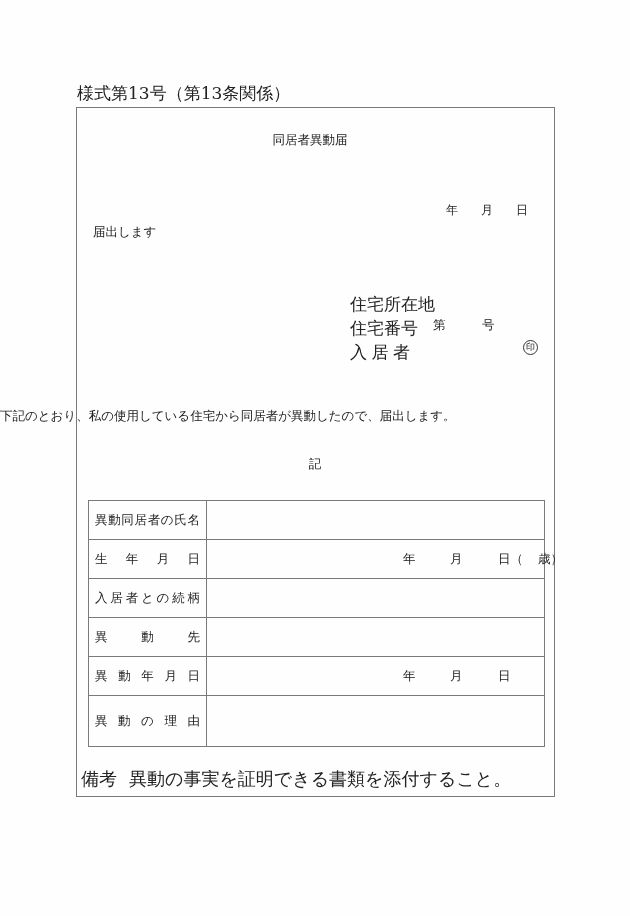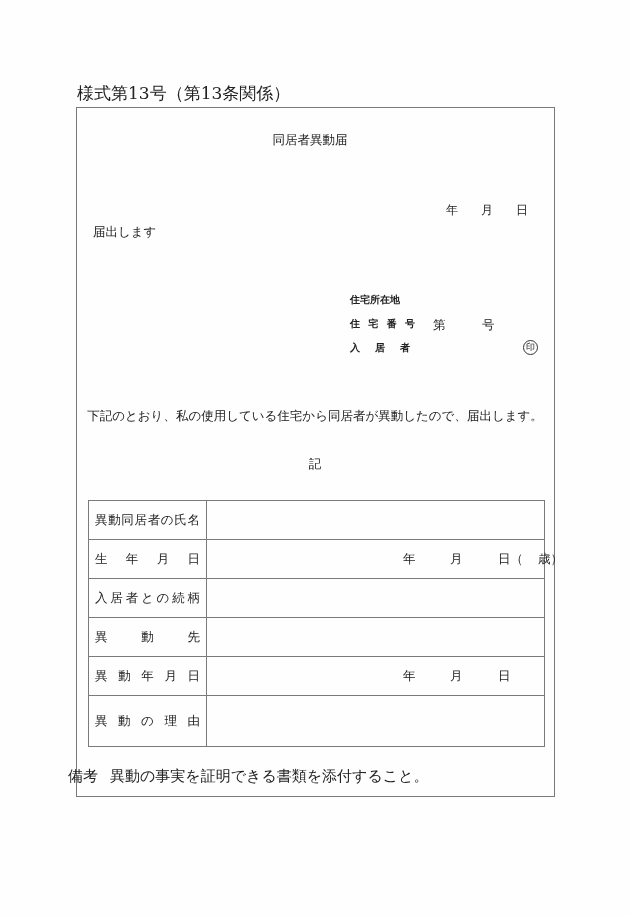--- a/index.html
+++ b/index.html
@@ -10,41 +10,41 @@
     }
     .abs { position: absolute; white-space: nowrap; }
     .form-number { left: 77px; top: 82px; font-size: 17px; }
     .outer-box {
       position: absolute; left: 76px; top: 107px; width: 479px; height: 690px;
       border: 1.5px solid #7a7a7a; box-sizing: border-box;
     }
     .title { left: 0; width: 620px; top: 132px; text-align: center; font-size: 12.5px; }
     .date-line { top: 202px; font-size: 12px; }
     .recipient { left: 93px; top: 224px; font-size: 12.5px; }
-    .applicant-label { left: 350px; font-size: 10px; font-weight: bold; }
+    .applicant-label { left: 350px; font-size: 17px; }
     .seal {
       left: 523px; top: 340px; width: 13px; height: 13px;
       border: 1px solid #333; border-radius: 50%; font-size: 9px; line-height: 13px;
       text-align: center;
     }
-    .statement { left: 0; width: 630px; top: 408px; text-align: center; font-size: 12.5px; }
+    .statement { left: 0; width: 630px; top: 408px; text-align: left; font-size: 12.5px; }
     .ki { left: 0; width: 630px; top: 456px; text-align: center; font-size: 12.5px; }
     table.detail {
       position: absolute; left: 88px; top: 500px; width: 457px;
       border-collapse: collapse; font-size: 12.5px;
     }
     table.detail td { border: 1.5px solid #7a7a7a; height: 38px; padding: 0; }
     table.detail td.label { width: 118px; padding: 0 6px; box-sizing: border-box; }
     table.detail tr.tall td { height: 50px; }
     .justify {
       display: flex; justify-content: space-between; width: 100%;
     }
     .value-cell { position: relative; }
     .value-cell span.part { position: absolute; top: 50%; transform: translateY(-50%); }
-    .note { left: 68px; top: 767px; font-size: 15px; }
+    .note { left: 81px; top: 767px; font-size: 18px; }
     .note .gap { display: inline-block; width: 12px; }
   </style>
 </head>
 <body>
 
 <div class="abs form-number">様式第13号（第13条関係）</div>
 
 <div class="outer-box"></div>
 
 <div class="abs title">同居者異動届</div>

